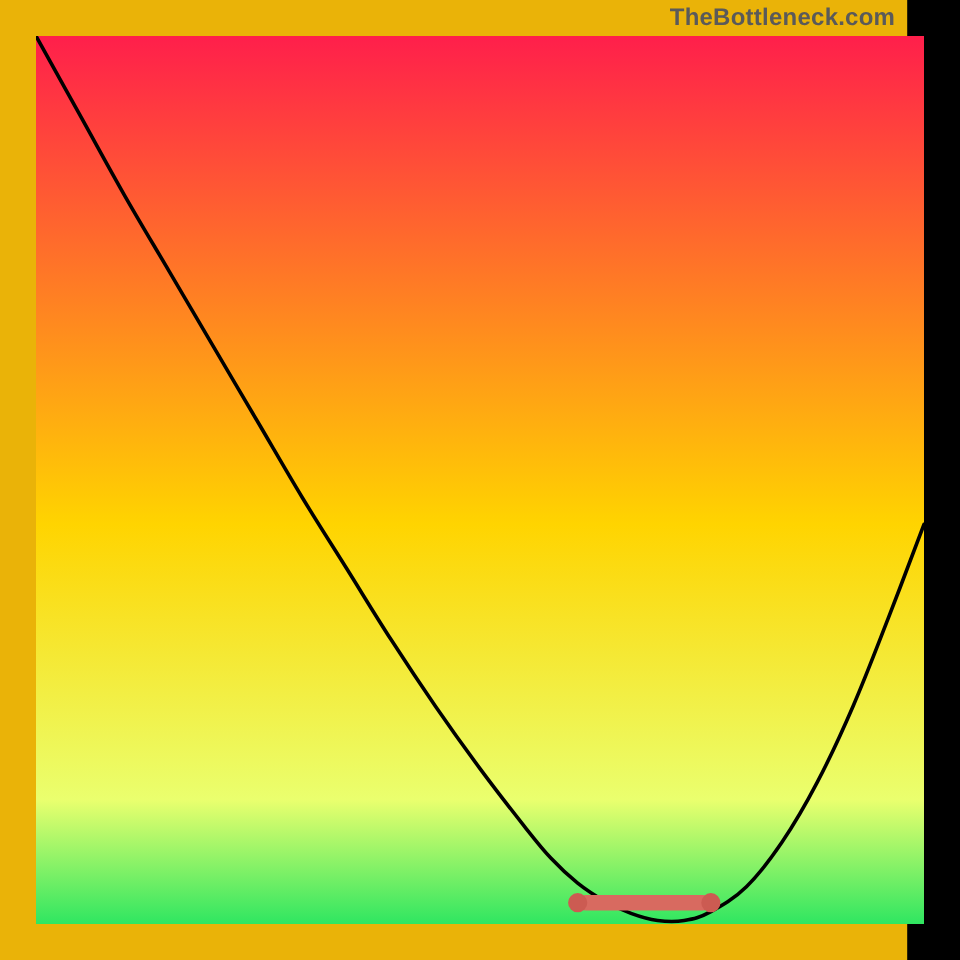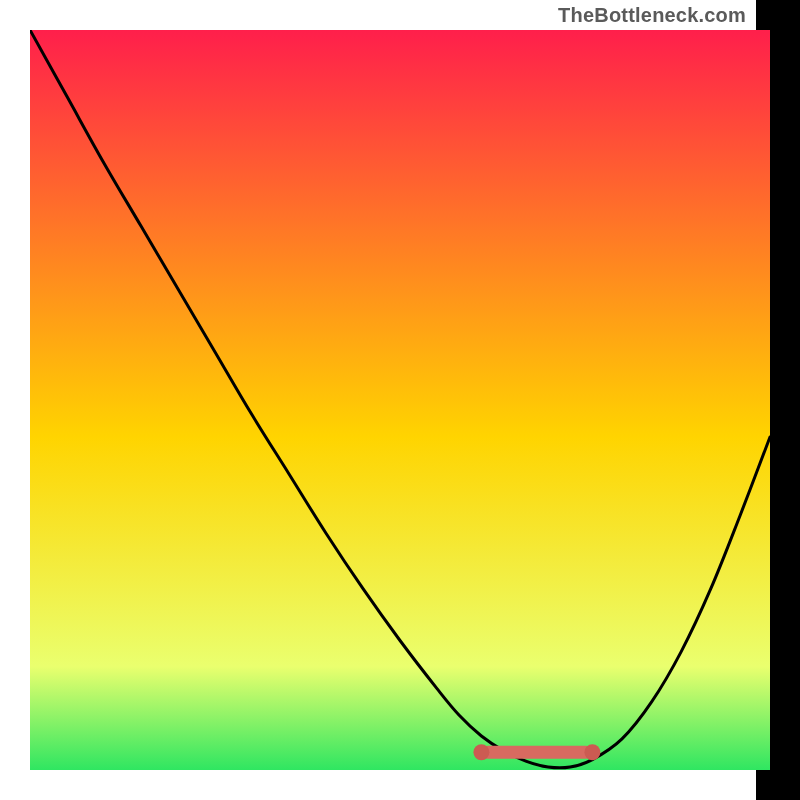--- a/index.html
+++ b/index.html
@@ -8,21 +8,21 @@
     width: 800px;
     height: 800px;
     background: #000;
     overflow: hidden;
     font-family: Arial, Helvetica, sans-serif;
   }
   .frame {
     position: relative;
     width: 756px;
     height: 800px;
-    background: #ffffff;
+    background: #eab308;
   }
   .watermark {
     position: absolute;
     top: 4px;
     right: 10px;
     color: #5a5a5a;
     font-size: 20px;
     font-weight: 600;
     letter-spacing: 0.2px;
     z-index: 5;

